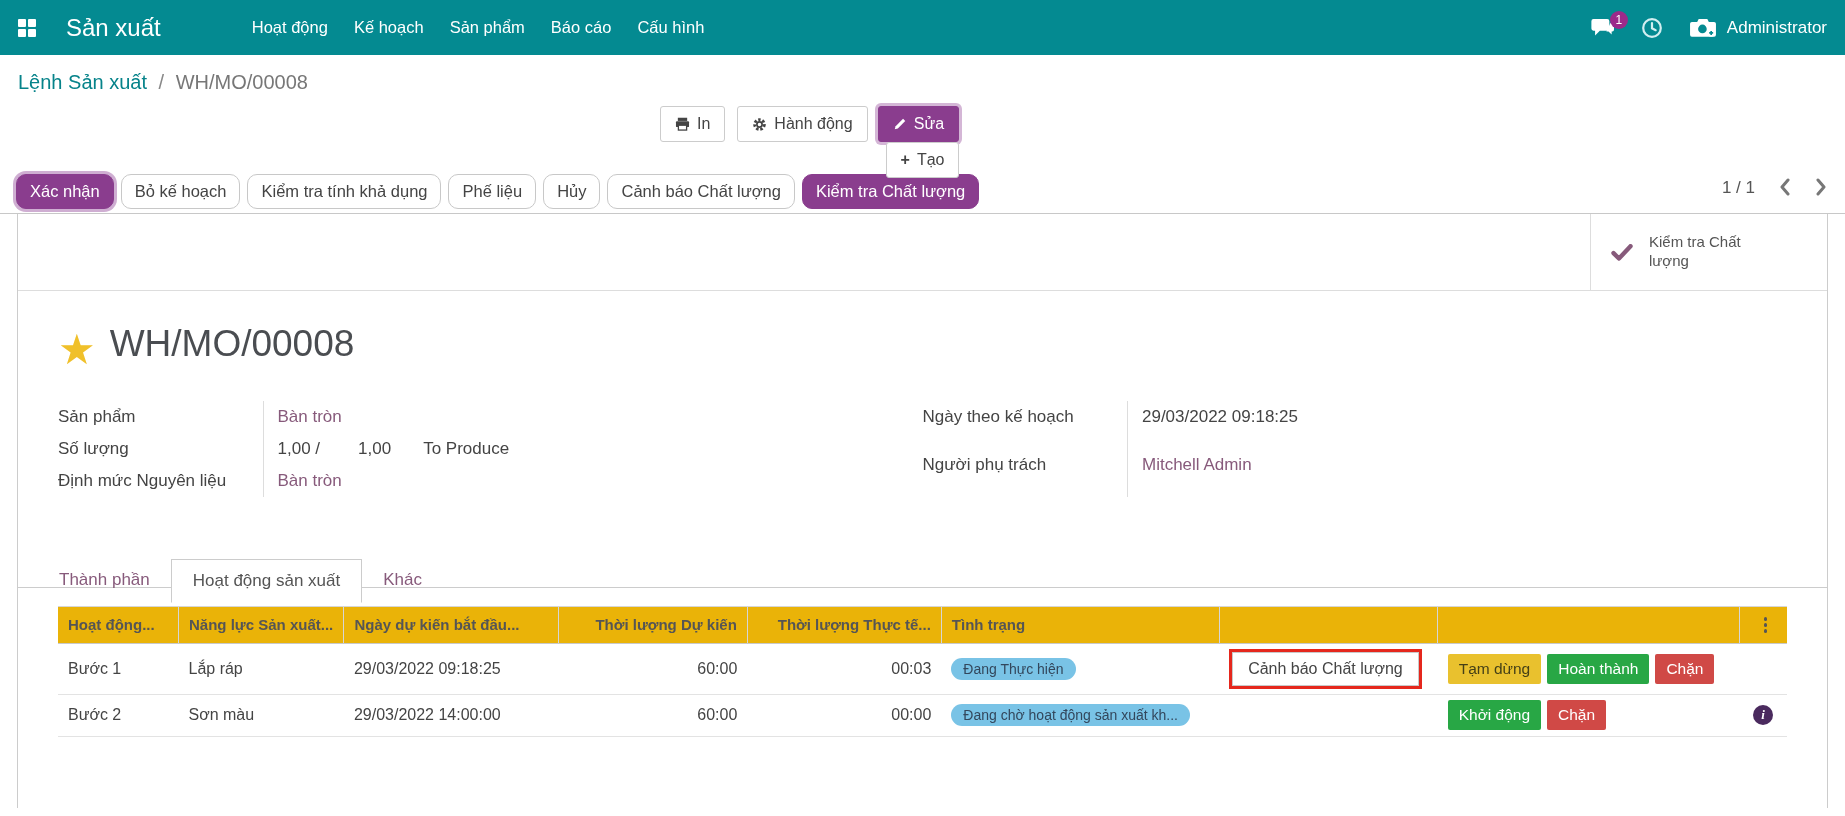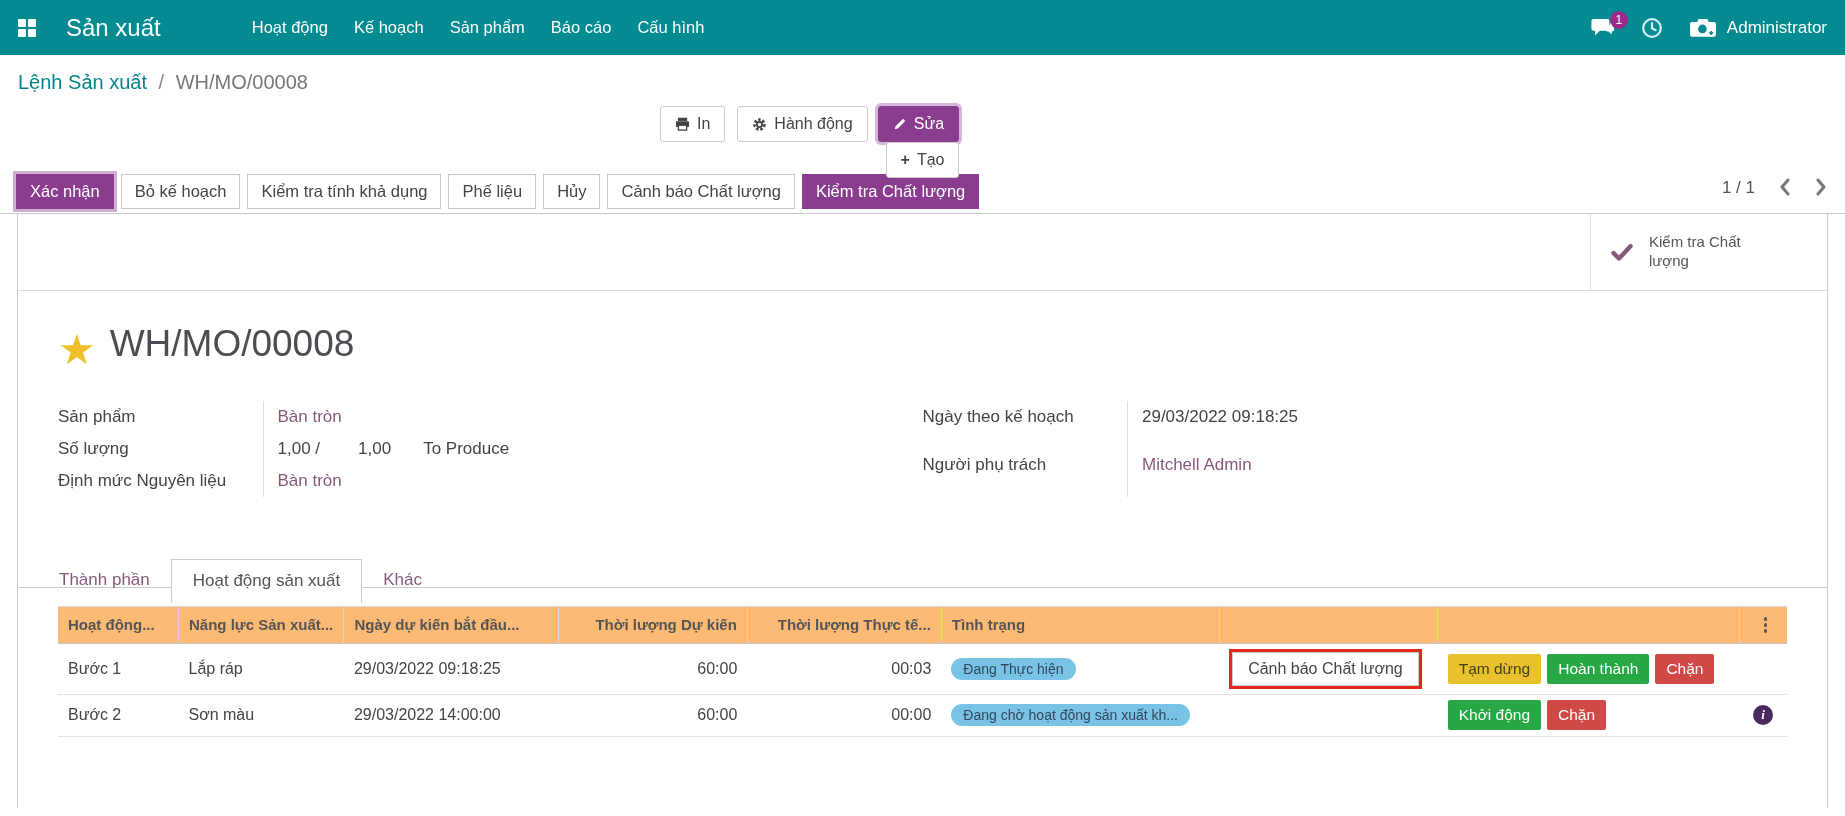--- a/index.html
+++ b/index.html
@@ -35,21 +35,21 @@
   .gap8 { margin-right:8px; }
   .center-actions { position:absolute; left:660px; display:flex; gap:12px; }
   .pager { margin-left:auto; display:flex; gap:24px; }
   .pager-text { font-size:17px; color:#555; }
   .pager-nav { display:flex; gap:26px; }
   .chev { cursor:pointer; display:inline-flex; }
 
   
   .statusbar { margin-top:16px; height:44px; border-bottom:1px solid #c8c8c8; display:flex; align-items:center; padding:0 16px; background:#fff; }
   .sb-buttons { display:flex; gap:7px; align-items:center; }
-  .sb-btn { font-size:16.5px; padding:7px 13px; border:1px solid #c8c8c8; background:#fff; color:#444; border-radius:0; cursor:pointer; font-family:inherit; white-space:nowrap; }
+  .sb-btn { font-size:16.5px; padding:7px 13px; border:1px solid #c8c8c8; background:#fff; color:#444; border-radius:10px; cursor:pointer; font-family:inherit; white-space:nowrap; }
   .sb-btn.primary { background:#8a3d8e; border-color:#8a3d8e; color:#fff; }
   .sb-btn.focus-ring { box-shadow:0 0 0 3px #cfaed2; }
   .steps { margin-left:auto; display:flex; align-items:center; height:100%; }
   .step { font-size:15.5px; color:#aaa; padding:0 14px; height:100%; display:flex; align-items:center; cursor:pointer; white-space:nowrap; }
   .step-sep { width:11px; height:11px; border-top:1px solid #ccc; border-right:1px solid #ccc; transform:rotate(45deg); margin:0 4px; }
   .step.active { background:#e8e8e8; color:#69256b; font-weight:bold; padding:0 34px 0 32px; margin-left:6px;
                  clip-path:polygon(0 0, calc(100% - 16px) 0, 100% 50%, calc(100% - 16px) 100%, 0 100%, 16px 50%); }
 
   
   .sheet { margin:0 17px; border-left:1px solid #ccc; border-right:1px solid #ccc; height:594px; background:#fff; }
@@ -72,21 +72,21 @@
   .flink { color:#875A7B; cursor:pointer; }
   .qty-sep { margin-right:38px; }
   .qty-suffix { margin-left:32px; }
 
   .tabs-row { margin-top:46px; padding-left:20px; border-bottom:1px solid #ccc; display:flex; }
   .tab { font-size:17px; padding:11px 21px; color:#875A7B; cursor:pointer; position:relative; top:16px; }
   .tab.active { color:#555; background:#fff; border:1px solid #ccc; border-bottom:1px solid #fff; }
 
   .table-wrap { padding:18px 40px 0; }
   table { width:100%; border-collapse:collapse; table-layout:fixed; }
-  thead th { background:#fdba74; font-size:15px; font-weight:bold; color:#555; text-align:left; padding:8px 10px;
+  thead th { background:#eab308; font-size:15px; font-weight:bold; color:#555; text-align:left; padding:8px 10px;
              border-top:1px solid #d6d6d6; border-bottom:1px solid #c9c9c9; border-right:1px solid #d6d6d6; white-space:nowrap; overflow:hidden; cursor:pointer; }
   thead th:last-child { border-right:none; }
   thead th.num { text-align:right; }
   tbody td { font-size:16px; color:#444; padding:5px 10px; border-bottom:1px solid #e3e3e3; height:42px; white-space:nowrap; overflow:hidden; vertical-align:middle; }
   td.num { text-align:right; }
   .pill { display:inline-block; background:#79c3e6; color:#33475c; font-size:14px; border-radius:12px; padding:3px 12px; }
   .red-box { display:inline-block; border:3px solid #e5271d; }
   .q-alert-btn { display:block; background:#fff; border:1px solid #c9c9c9; font-size:16px; color:#444; padding:7px 15px; cursor:pointer; font-family:inherit; white-space:nowrap; }
   .act-btn { font-size:15.5px; padding:6px 11px; border:none; border-radius:2px; margin-right:6px; cursor:pointer; font-family:inherit; }
   .act-warning { background:#e9c12e; color:#454017; }

